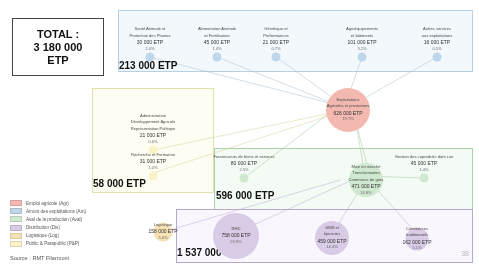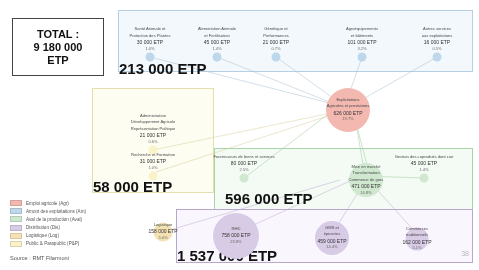--- a/index.html
+++ b/index.html
@@ -22,24 +22,24 @@
 
   
   .totalbox{
     position:absolute;left:12px;top:18px;width:90px;height:56px;
     border:1px solid #444;background:#fff;
     display:flex;flex-direction:column;align-items:center;justify-content:center;
     font-weight:bold;font-size:11px;line-height:13px;color:#111;text-align:center;
   }
 
   
-  .grouptotal{position:absolute;font-weight:bold;font-size:15px;color:#111;white-space:nowrap;}
+  .grouptotal{position:absolute;font-weight:bold;font-size:10px;color:#111;white-space:nowrap;}
   .gt-amont{left:119px;top:60px;}
   .gt-pap{left:93px;top:178px;}
-  .gt-aval{left:216px;top:190px;padding-left:9px;}
+  .gt-aval{left:216px;top:190px;}
   .gt-dist{left:177px;top:247px;}
 
   
   .node{position:absolute;transform:translate(-50%,-50%);}
   .node .bubble{
     position:absolute;left:50%;top:50%;transform:translate(-50%,-50%);
     border-radius:50%;
   }
   .node .caption{
     position:absolute;left:50%;transform:translateX(-50%);
@@ -104,21 +104,21 @@
     <g stroke="#bfa9d3" stroke-width="0.6" fill="none" opacity="0.85">
       <path d="M236,233 L352,180"></path>
       <path d="M332,234 L362,186"></path>
       <path d="M417,234 L372,184"></path>
       <path d="M163,232 L340,180"></path>
     </g>
   </svg>
 
   <div class="totalbox">
     <span>TOTAL :</span>
-    <span>9 180 000</span>
+    <span>3 180 000</span>
     <span>ETP</span>
   </div>
 
   <div class="grouptotal gt-amont">213 000 ETP</div>
   <div class="grouptotal gt-pap">58 000 ETP</div>
   <div class="grouptotal gt-aval">596 000 ETP</div>
   <div class="grouptotal gt-dist">1 537 000 ETP</div>
 
   <div class="node cap-above" style="left:150px;top:57px;">
     <div class="bubble dot c-amont"></div>

